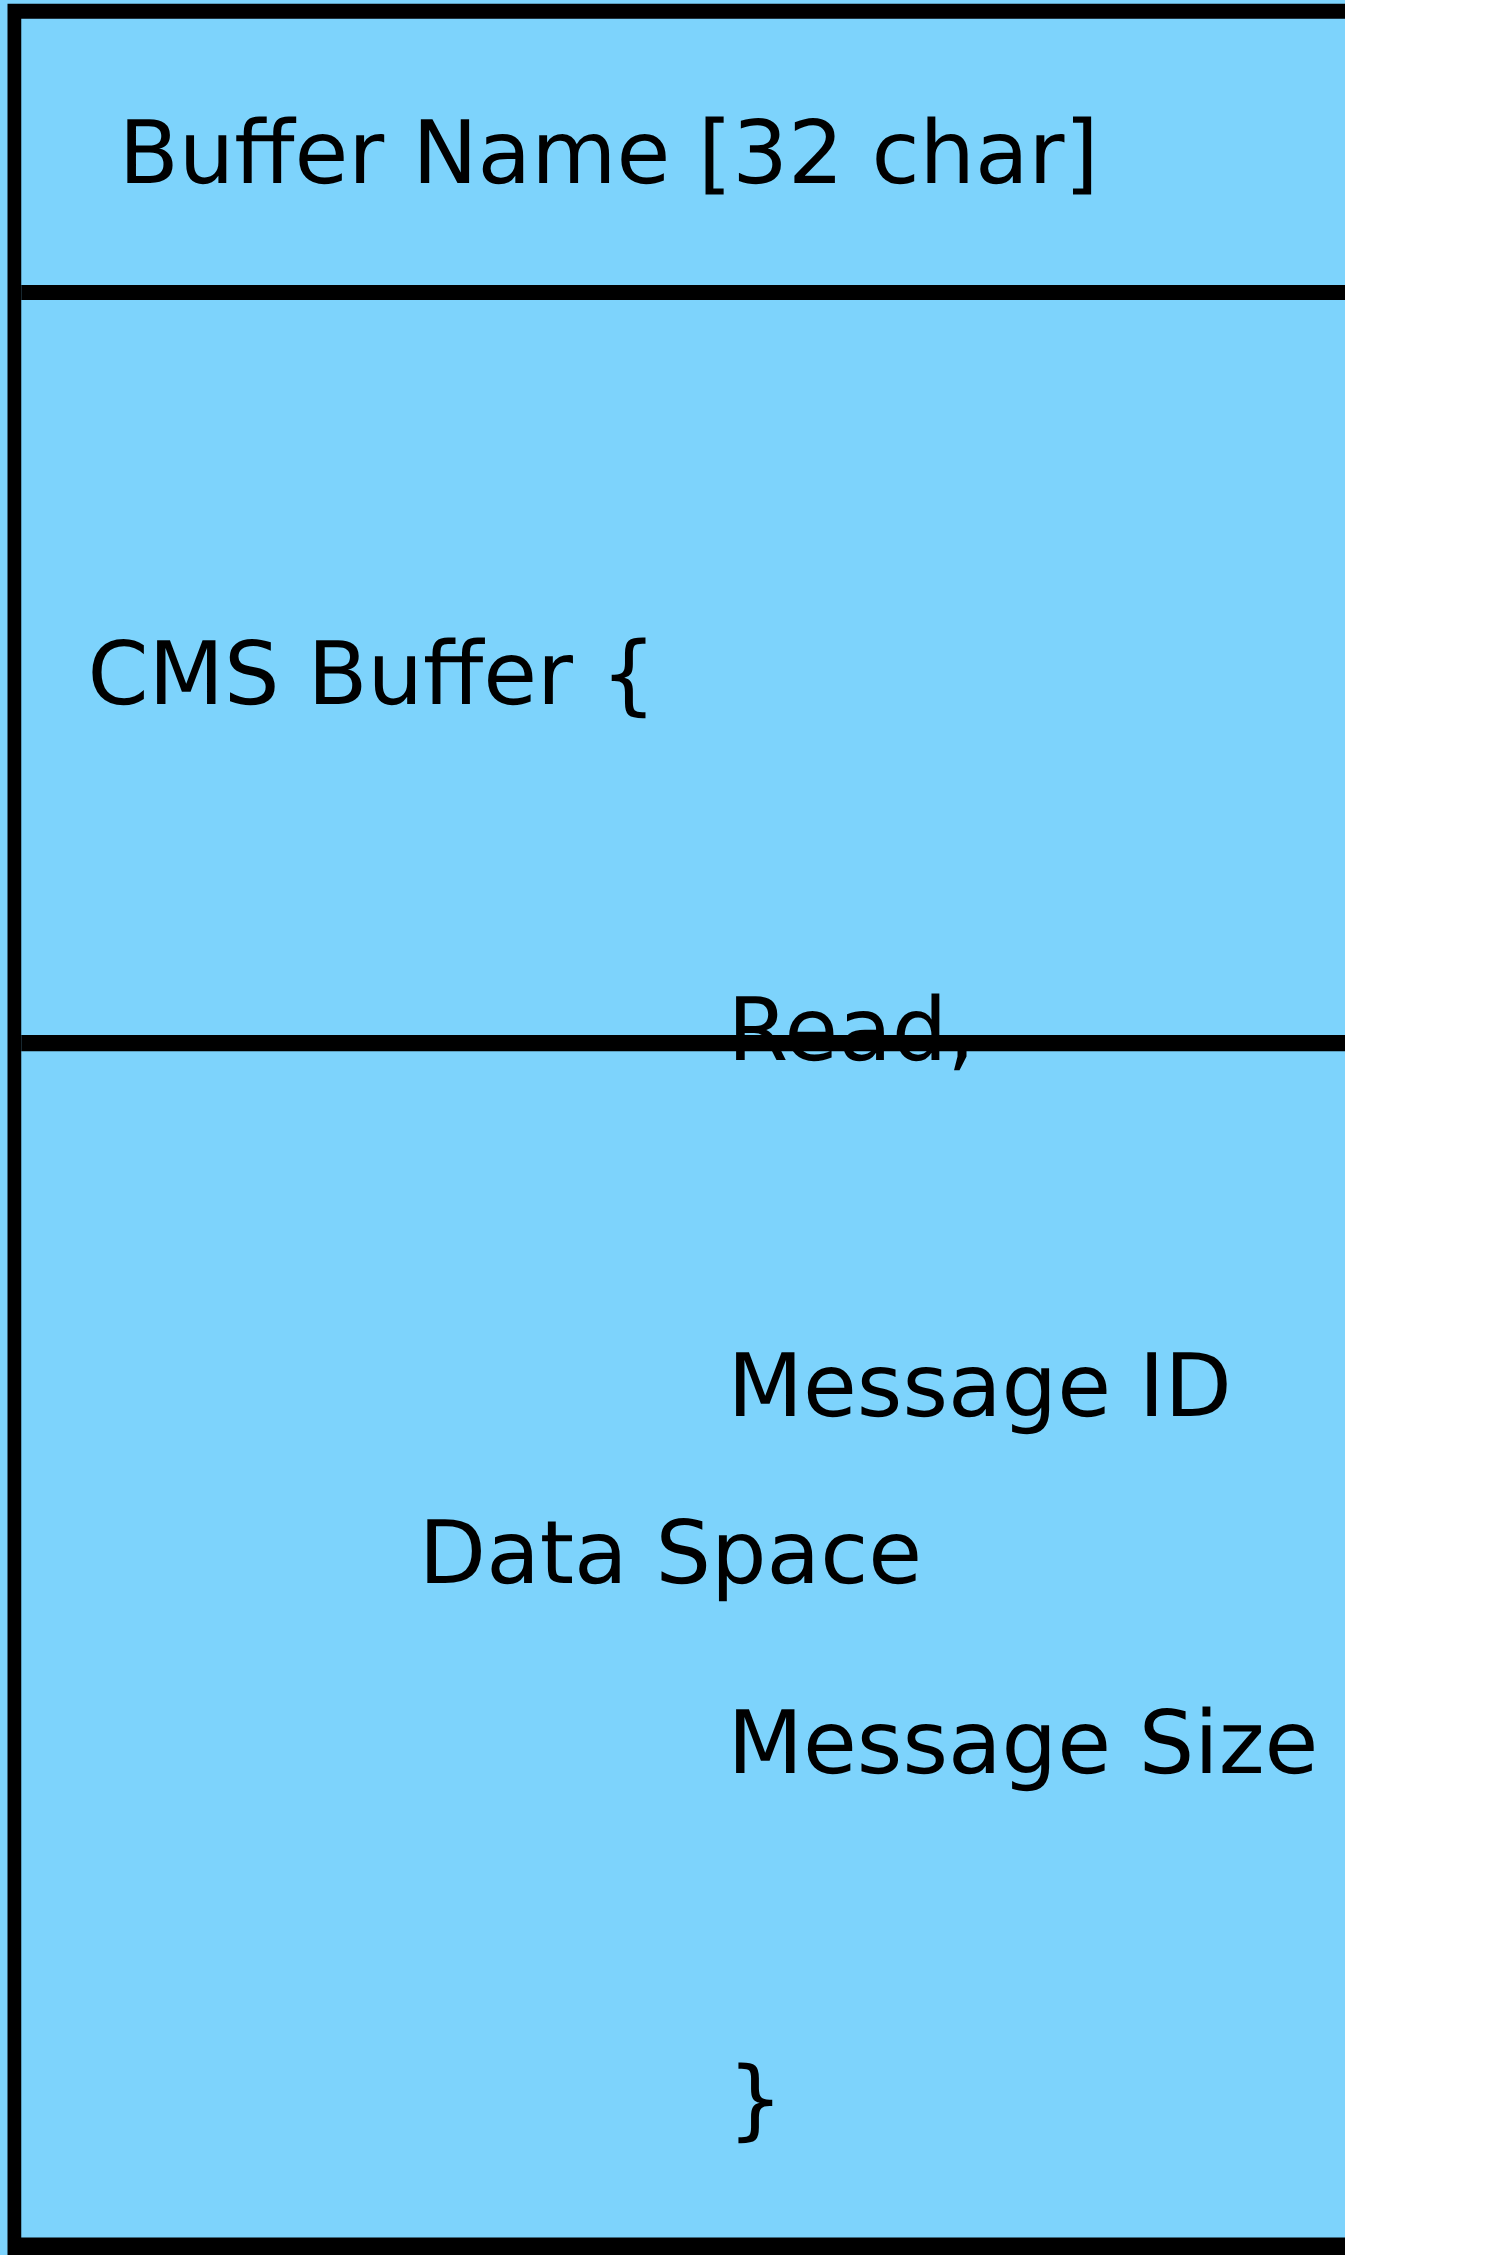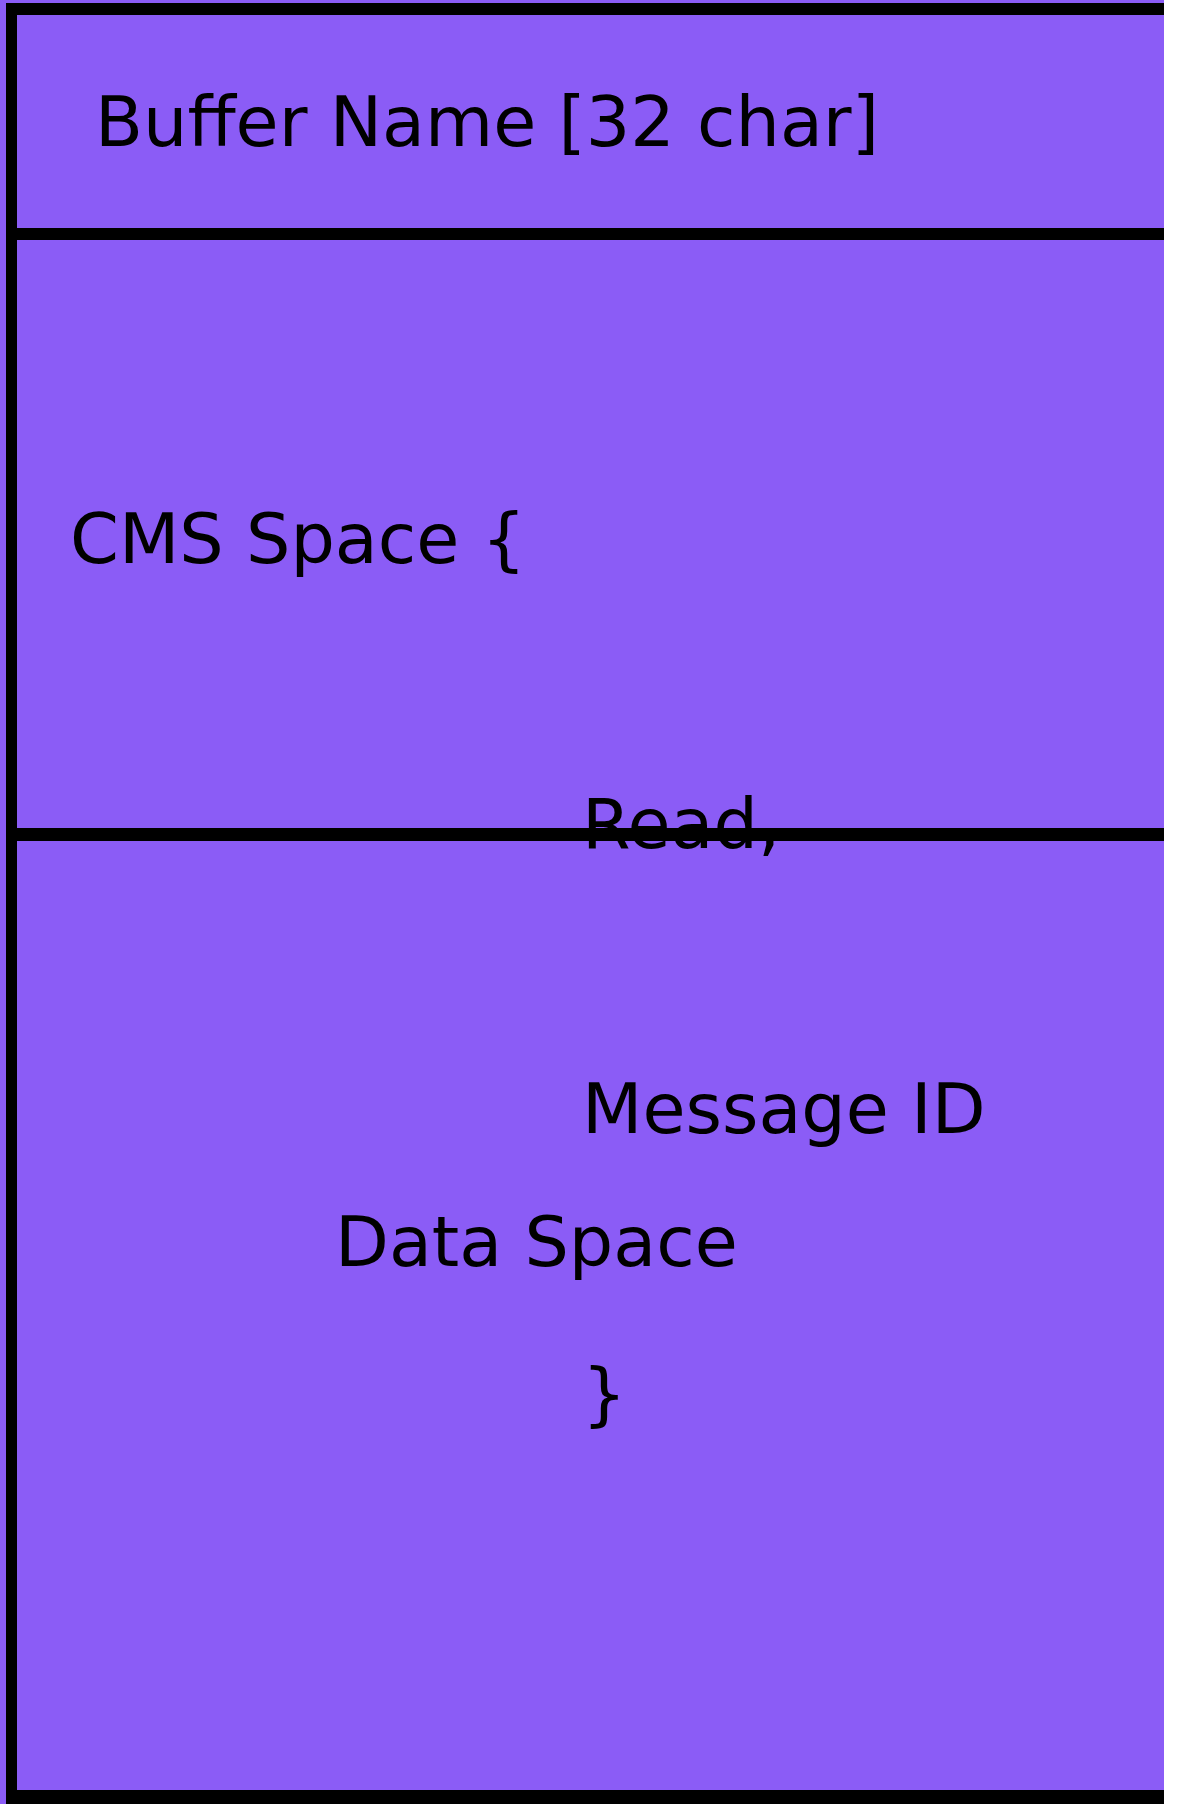--- a/index.html
+++ b/index.html
@@ -2,23 +2,23 @@
 <html><head>
 <meta charset="utf-8">
 <style>
   html, body {
     margin: 0;
     padding: 0;
     background: #ffffff;
   }
   #canvas {
     position: relative;
-    width: 1164px;
+    width: 1076px;
     height: 1804px;
-    background: #8b5cf6;
+    background: #7dd3fc;
     overflow: hidden;
     font-family: "DejaVu Sans", "Liberation Sans", sans-serif;
     color: #000000;
   }
   .outer-box {
     position: absolute;
     left: 6px;
     top: 3px;
     width: 1182px;
     height: 1801px;
@@ -76,23 +76,24 @@
 
 <div id="canvas">
 
   <div class="outer-box"></div>
 
   <div class="label" id="buffer-name">Buffer Name [32 char]</div>
 
   <div class="divider" id="divider-top"></div>
 
   <div id="cms-block">
-    <div>CMS Space {</div>
+    <div>CMS Buffer {</div>
     <div class="cms-line-indent">Read,</div>
     <div class="cms-line-indent">Message ID</div>
+    <div class="cms-line-indent">Message Size</div>
     <div class="cms-line-indent">}</div>
   </div>
 
   <div class="divider" id="divider-bottom"></div>
 
   <div class="label" id="data-space">Data Space</div>
 
 </div>
 
 </body></html>

